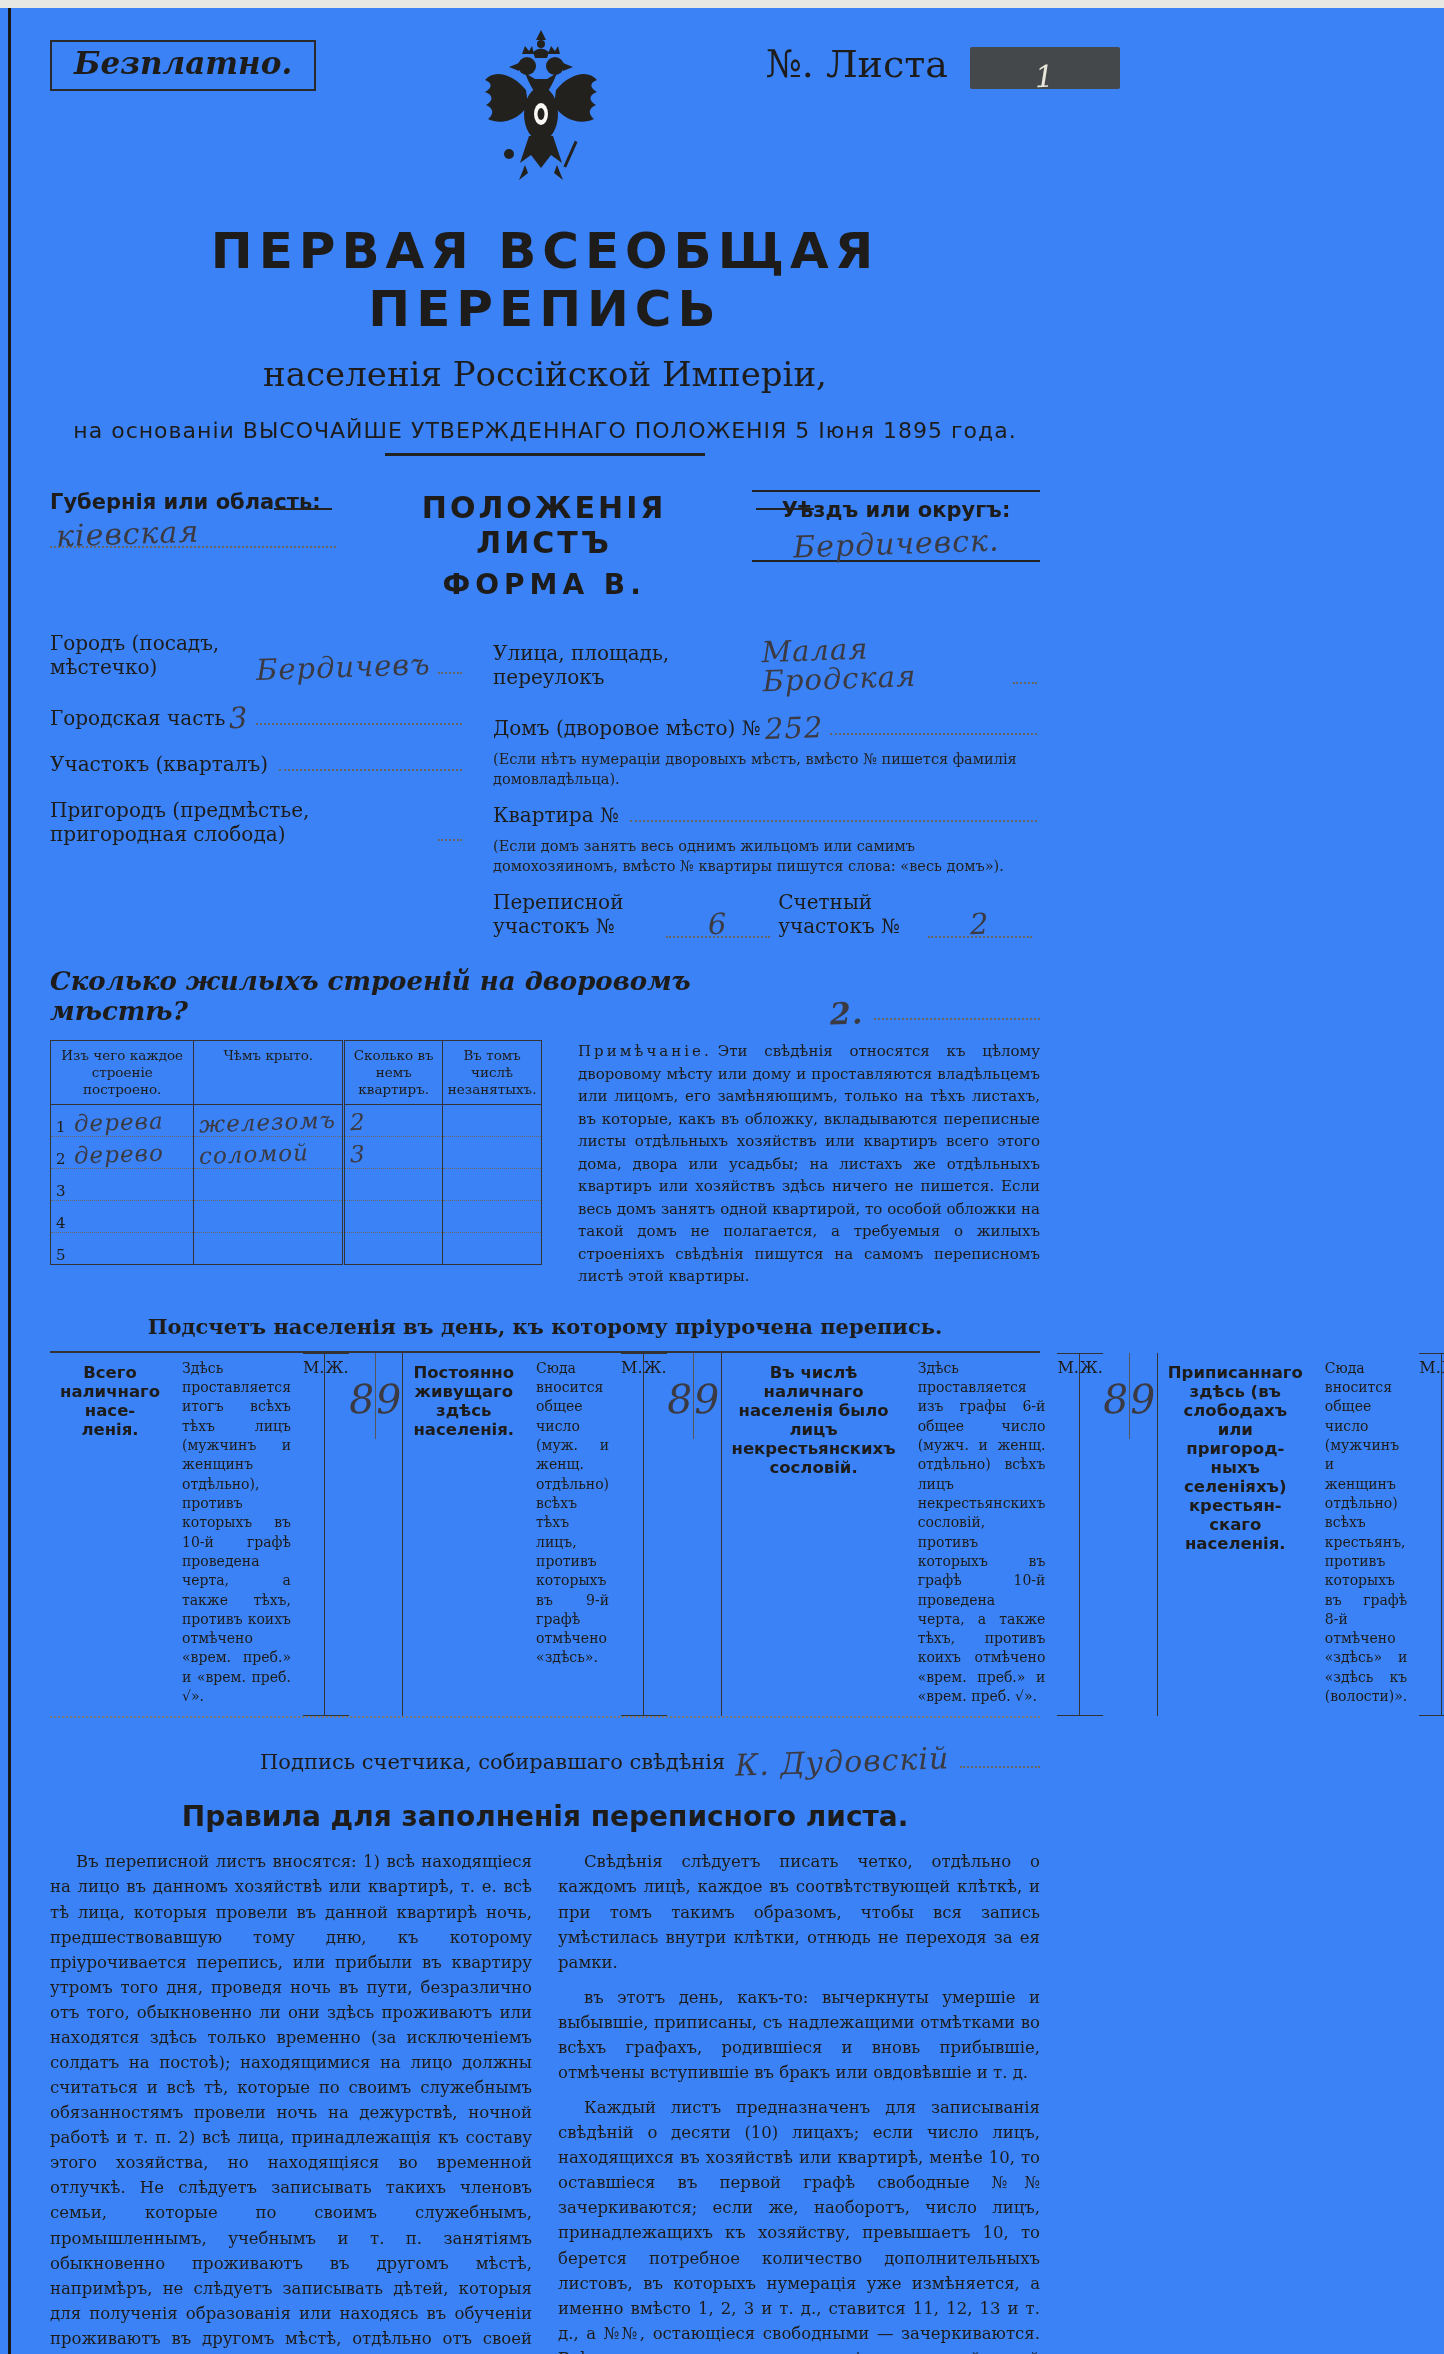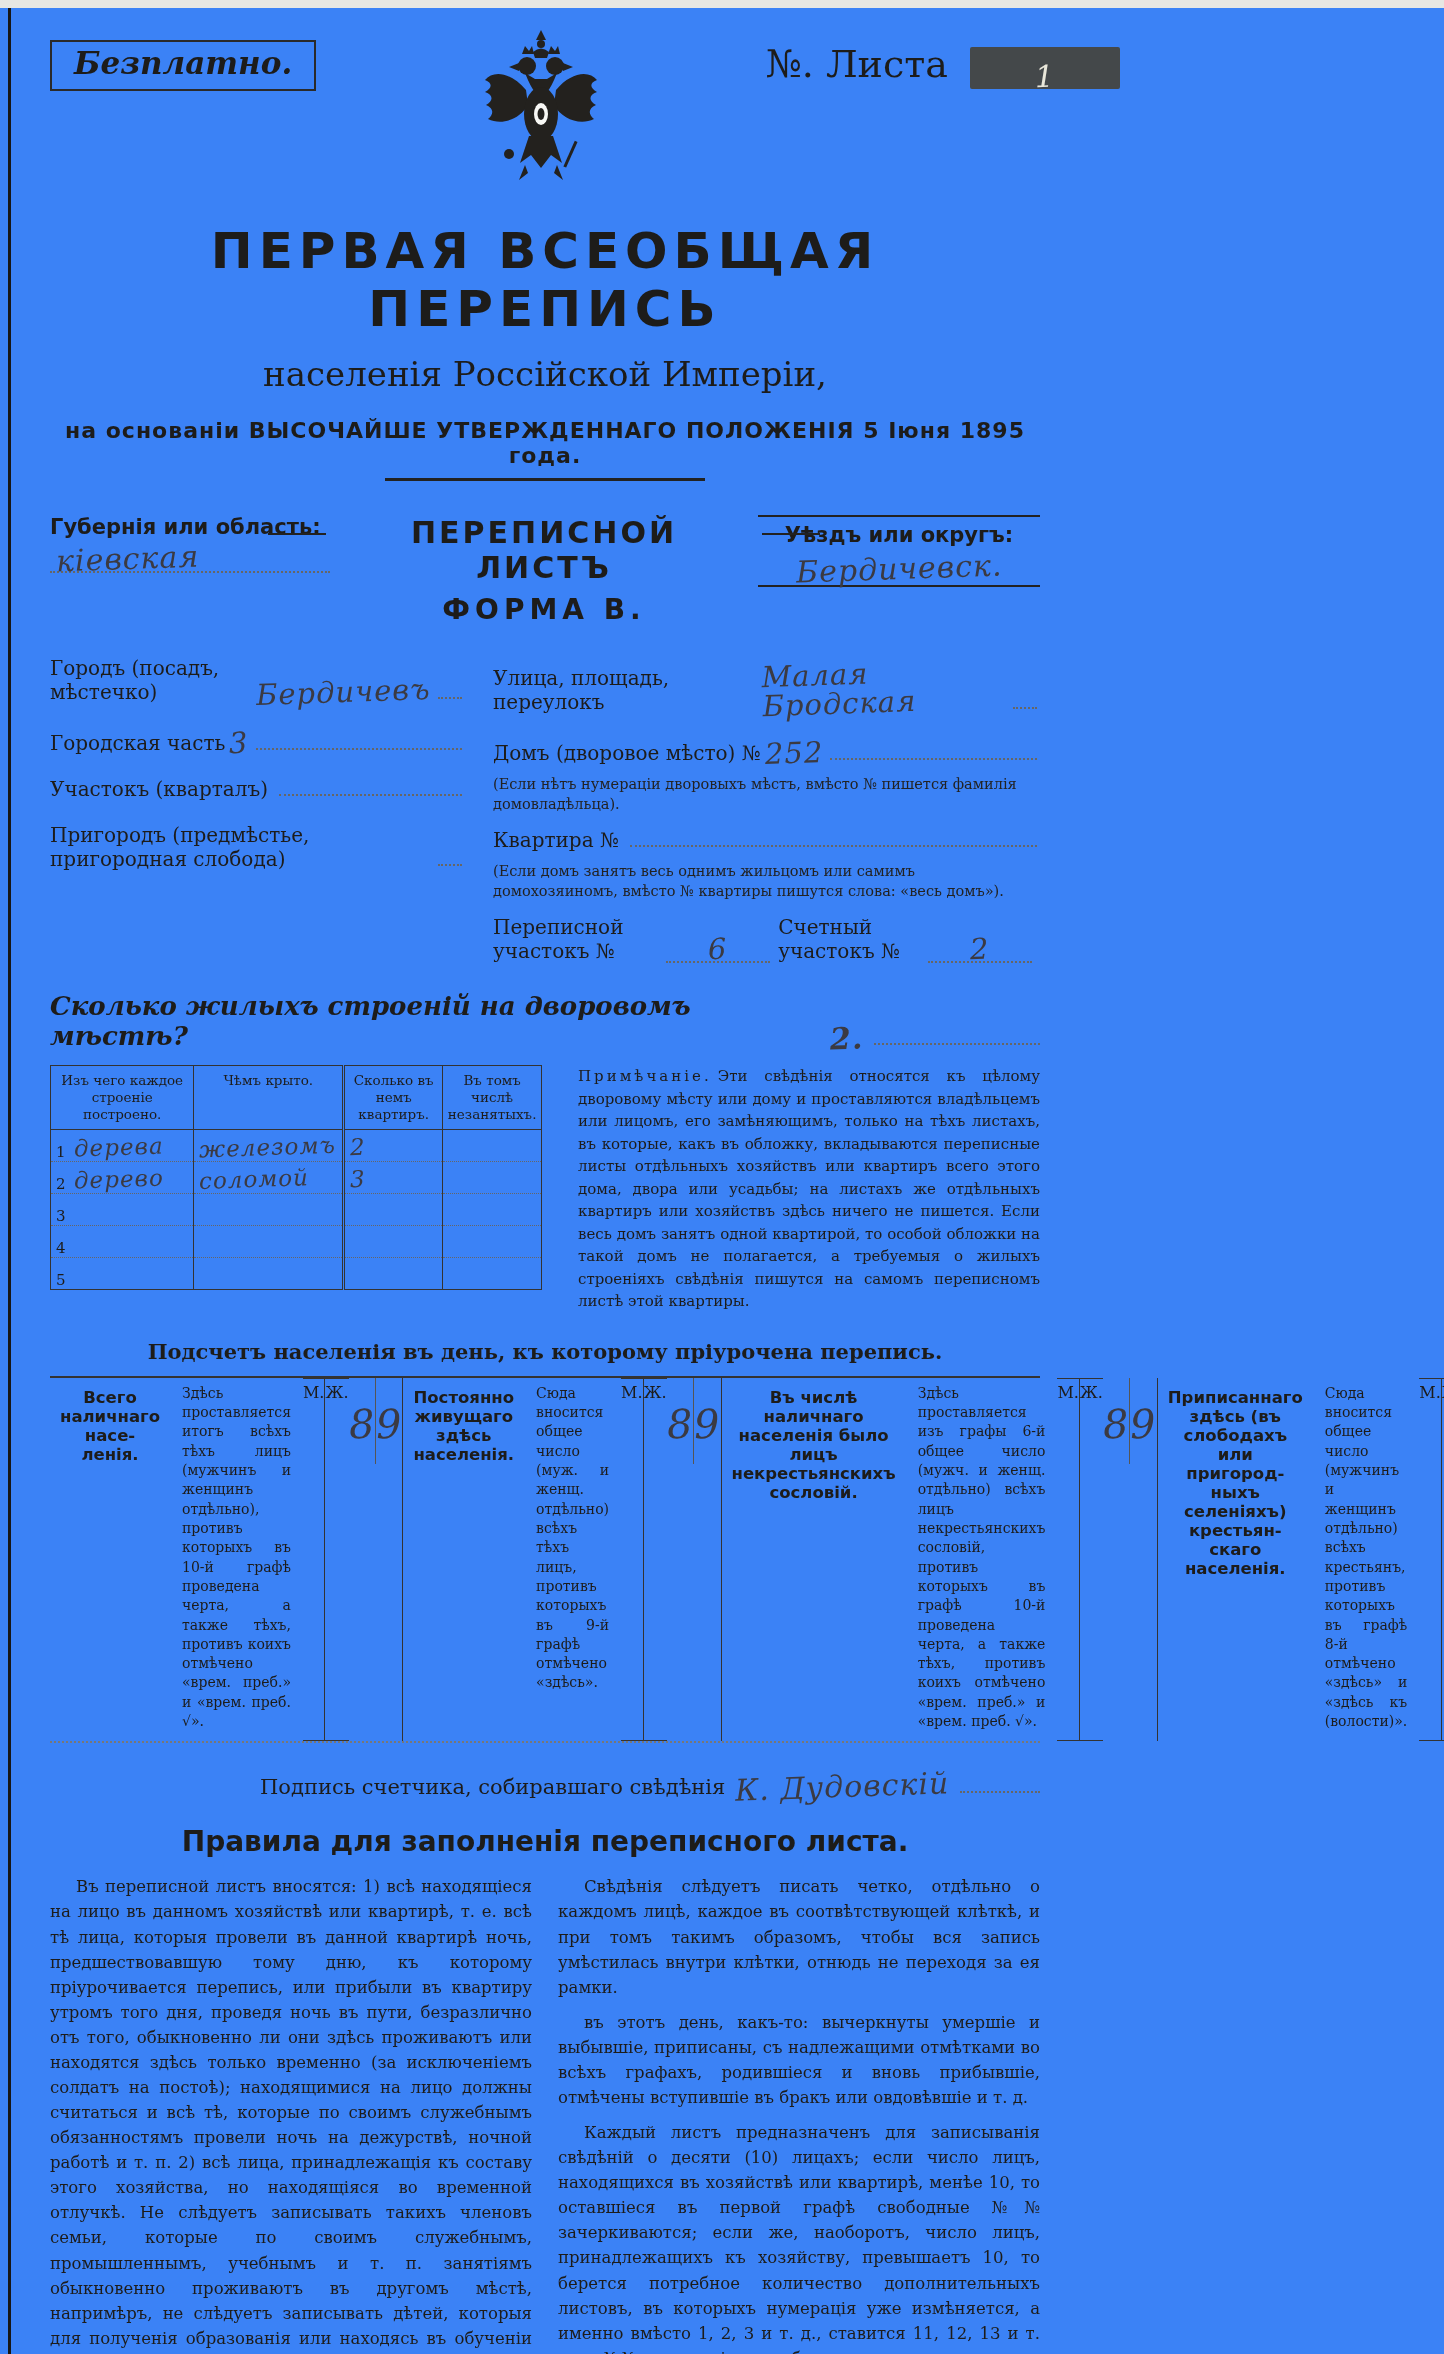--- a/index.html
+++ b/index.html
@@ -45,21 +45,21 @@
     width:150px; height:42px; margin-left:10px;
     background:#44484a; border-radius:2px;
     text-align:center;
   }
   .patch .hw { color:#e9e7da; font-size:30px; top:5px; }
 
   
   .titleblock { text-align:center; margin-top:18px; }
   .t1 { font-size:50px; font-weight:700; letter-spacing:6px; }
   .t2 { font-size:34px; margin-top:16px; }
-  .t3 { font-size:22px; font-weight:700; margin-top:24px; letter-spacing:1px; }
+  .t3 { font-size:22px; font-weight:400; margin-top:24px; letter-spacing:1px; }
   .t-rule { width:320px; border-bottom:3px solid #222; margin:10px auto 0; }
 
   
   .region-row { display:flex; justify-content:space-between; align-items:flex-start; margin-top:34px; }
   .region-left { width:300px; }
   .region-label { font-size:21px; font-weight:bold; }
   .region-left .hwline { border-bottom:2px dotted #666; padding:2px 6px 0; }
   .region-left .hw { font-size:30px; }
   .region-center { position:relative; text-align:center; padding:0 20px; }
   .region-center::before, .region-center::after {
@@ -179,21 +179,21 @@
       <div class="t3 sans">на основаніи ВЫСОЧАЙШЕ УТВЕРЖДЕННАГО ПОЛОЖЕНІЯ 5 Іюня 1895 года.</div>
       <div class="t-rule"></div>
     </div>
 
     <div class="region-row">
       <div class="region-left">
         <div class="region-label sans">Губернія или область:</div>
         <div class="hwline"><span class="hw">кіевская</span></div>
       </div>
       <div class="region-center">
-        <div class="form-t1 sans">ПЕРЕПИСНОЙ ЛИСТЪ</div>
+        <div class="form-t1 sans">ПОЛОЖЕНІЯ ЛИСТЪ</div>
         <div class="form-t2 sans">ФОРМА В.</div>
       </div>
       <div class="region-right">
         <div class="region-label sans">Уѣздъ или округъ:</div>
         <span class="hw">Бердичевск.</span>
       </div>
     </div>
 
     <div class="addr">
       <div class="addr-left">

